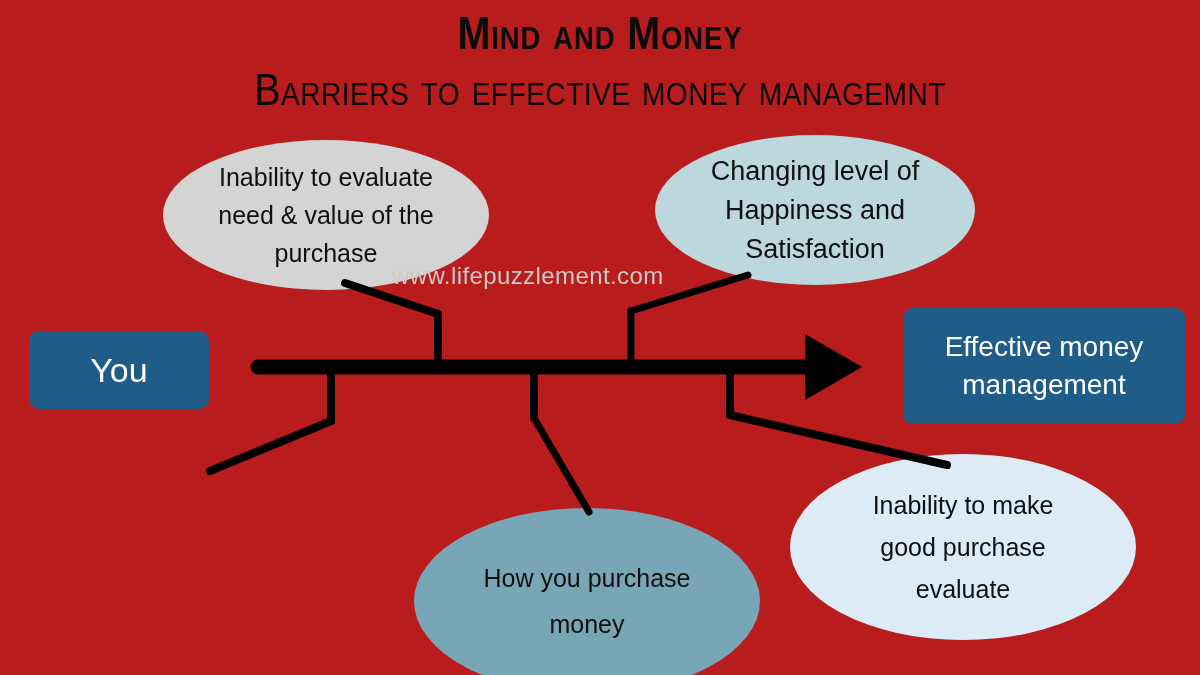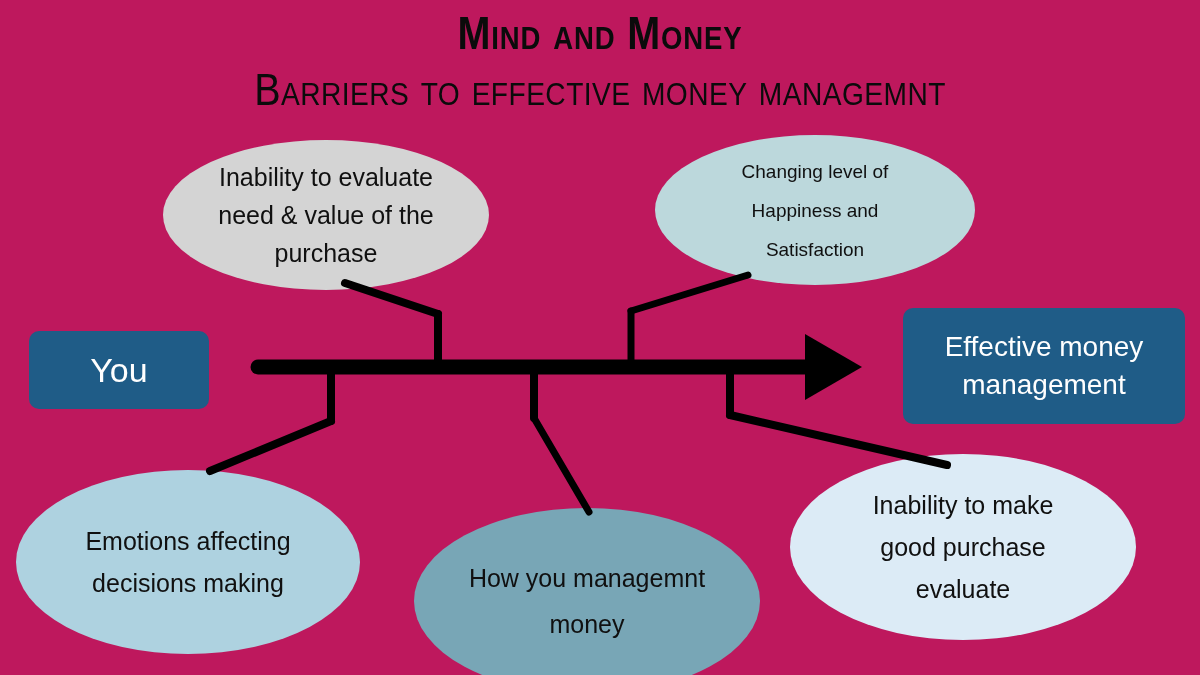--- a/index.html
+++ b/index.html
@@ -4,21 +4,21 @@
 <style>
   html, body {
     margin: 0;
     padding: 0;
     background: #ffffff;
   }
   #canvas {
     position: relative;
     width: 1200px;
     height: 675px;
-    background: #be185d;
+    background: #b91c1c;
     overflow: hidden;
     font-family: "Liberation Sans", sans-serif;
   }
 
   
   .title-main {
     position: absolute;
     left: 0;
     top: 6px;
     width: 1200px;
@@ -129,21 +129,21 @@
   }
 
   #bubble-evaluate {
     left: 163px; top: 140px; width: 326px; height: 150px;
     background: #d4d4d4;
     font-size: 25px; line-height: 38px;
   }
   #bubble-happiness {
     left: 655px; top: 135px; width: 320px; height: 150px;
     background: #bcd8dc;
-    font-size: 19px; line-height: 39px;
+    font-size: 27px; line-height: 39px;
   }
   #bubble-emotions {
     left: 16px; top: 470px; width: 344px; height: 184px;
     background: #aed2e0;
     font-size: 25px; line-height: 42px;
   }
   #bubble-perceive {
     left: 414px; top: 508px; width: 346px; height: 186px;
     background: #78a6b6;
     font-size: 25px; line-height: 46px;
@@ -155,40 +155,37 @@
   }
 </style>
 </head>
 <body>
 
 <div id="canvas">
 
   <div class="title-main">Mind and Money</div>
   <div class="title-sub">Barriers to effective money managemnt</div>
 
+  <div class="watermark">www.lifepuzzlement.com</div>
 
   <div class="bubble" id="bubble-evaluate">
     <span class="btext">Inability to evaluate
 need &amp; value of the
 purchase</span>
   </div>
 
   <div class="bubble" id="bubble-happiness">
     <span class="btext">Changing level of
 Happiness and
 Satisfaction</span>
   </div>
 
-  <div class="bubble" id="bubble-emotions">
-    <span class="btext">Emotions affecting
-decisions making</span>
-  </div>
 
   <div class="bubble" id="bubble-perceive">
-    <span class="btext">How you managemnt
+    <span class="btext">How you purchase
 money</span>
   </div>
 
   <div class="bubble" id="bubble-decisions">
     <span class="btext">Inability to make
 good purchase
 evaluate</span>
   </div>
 
   <svg id="skeleton" viewBox="0 0 1200 675">

